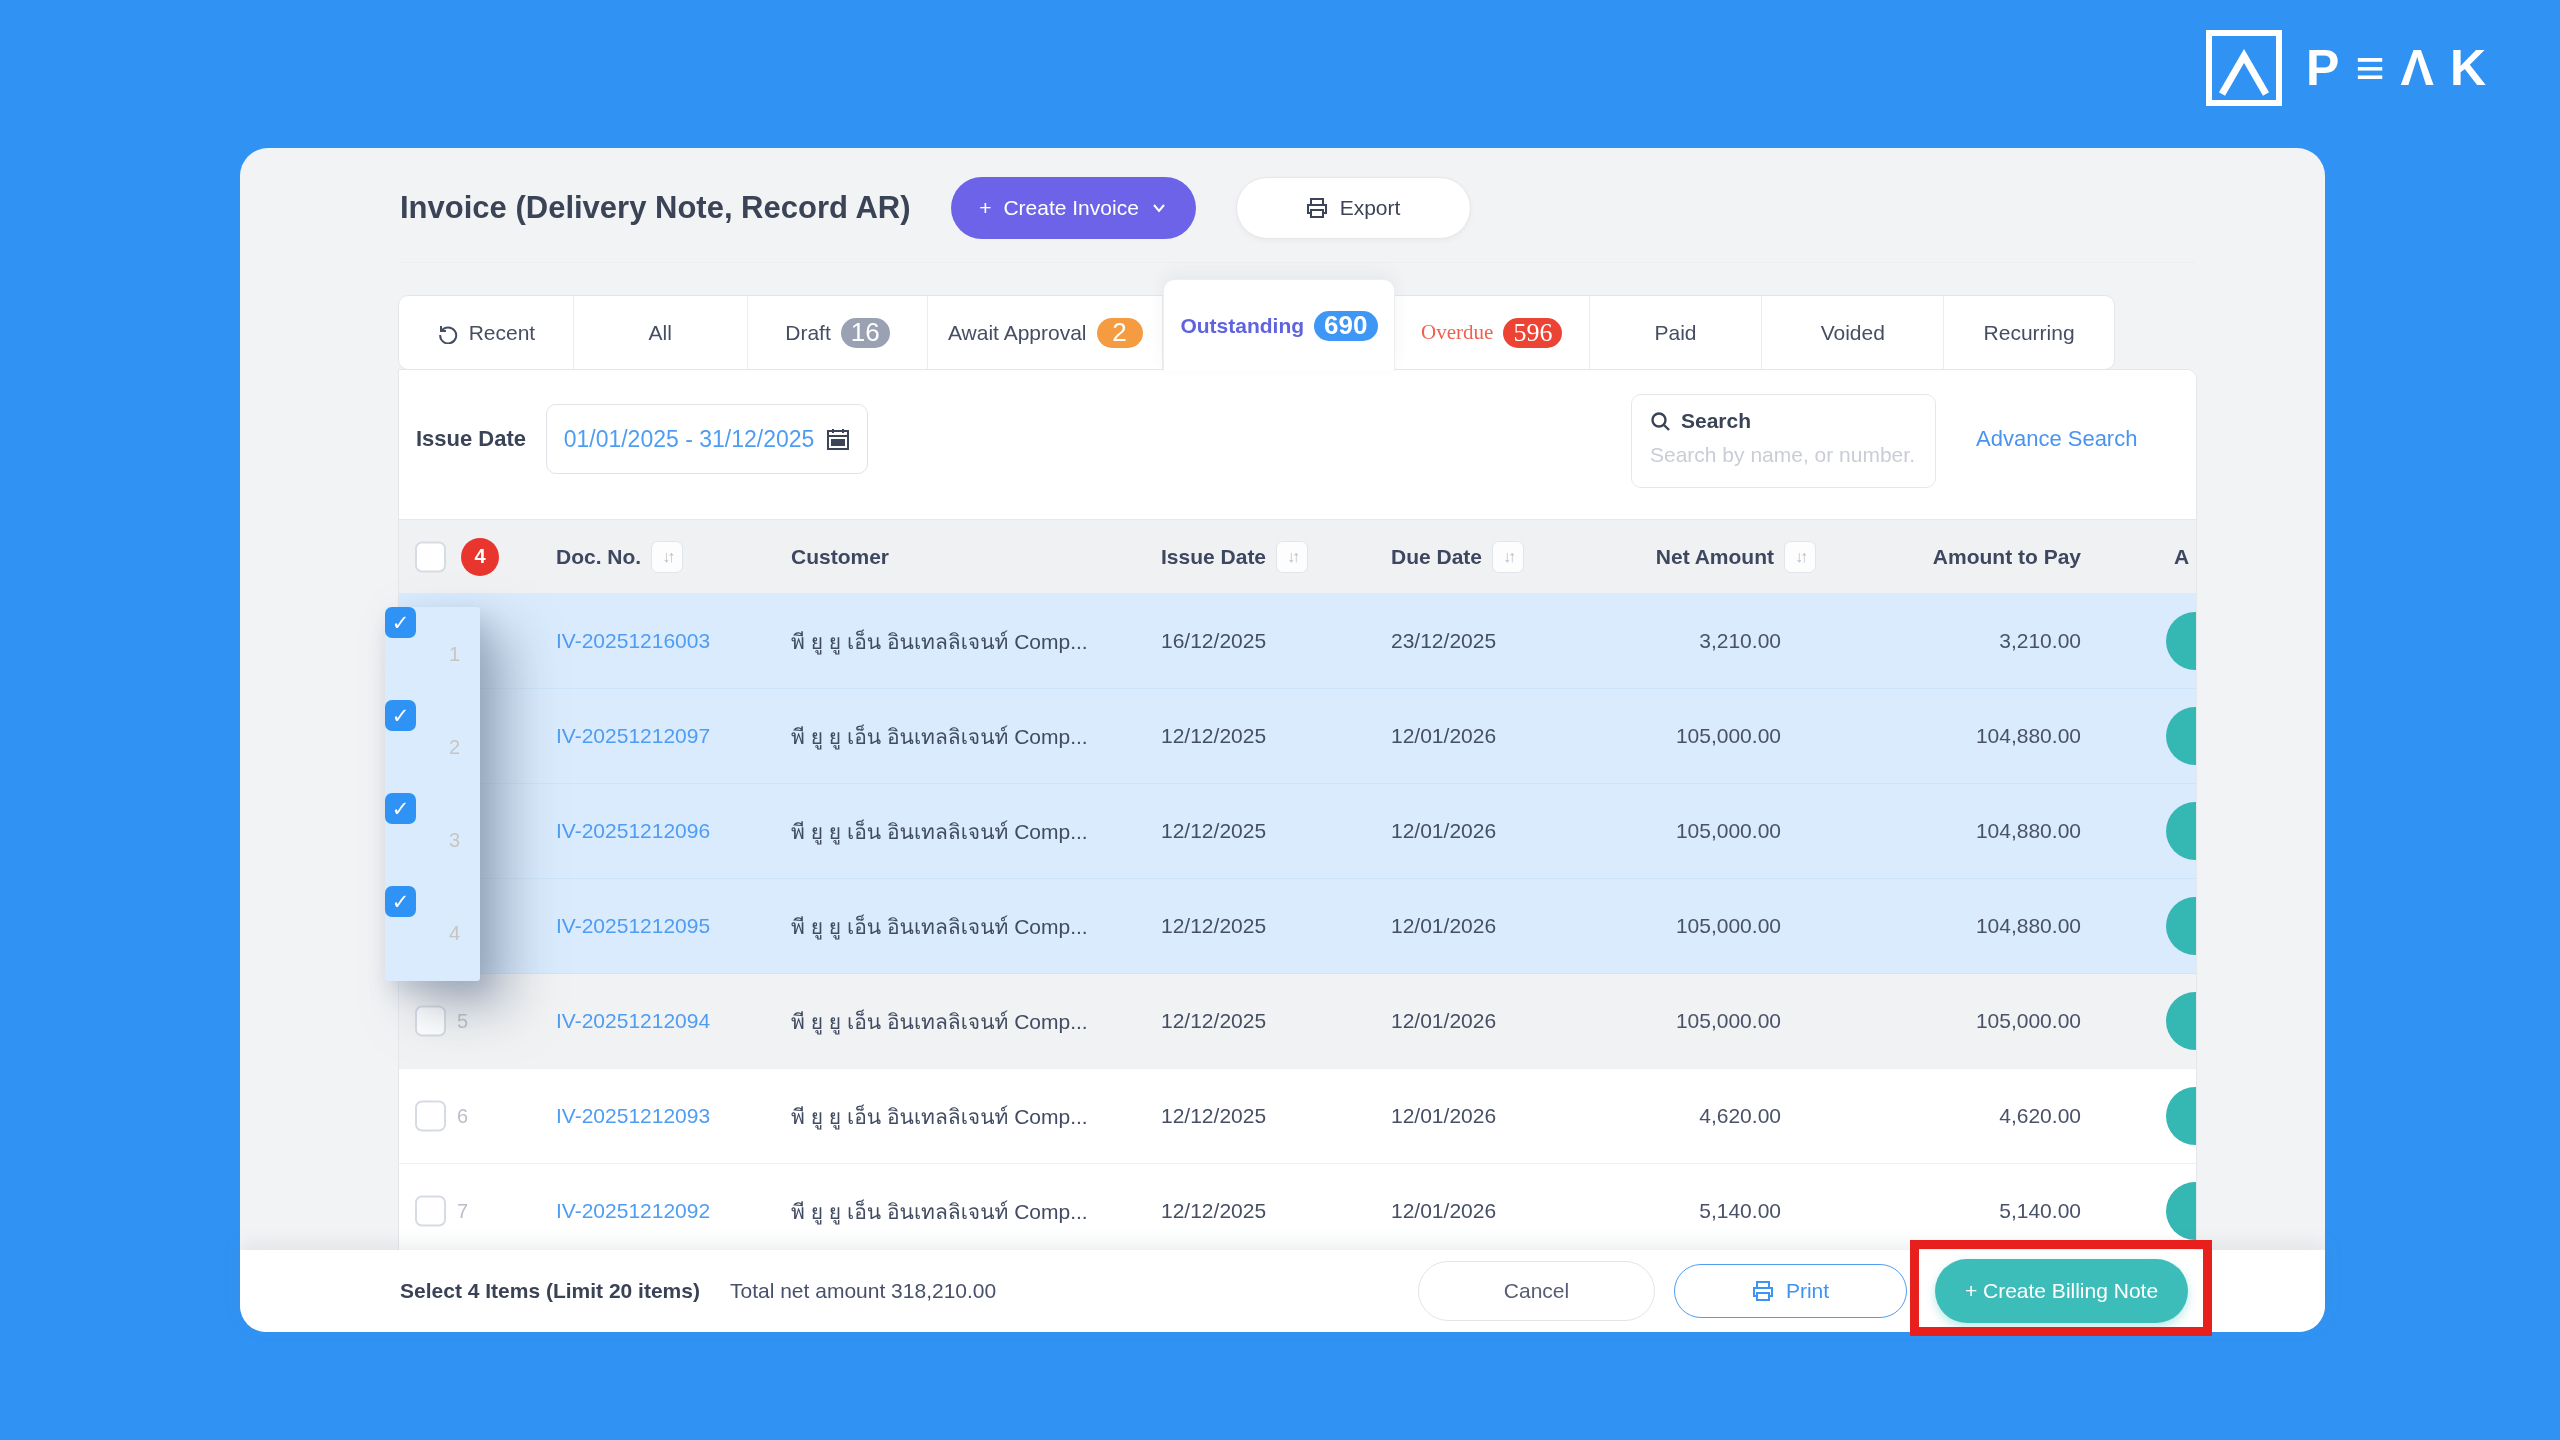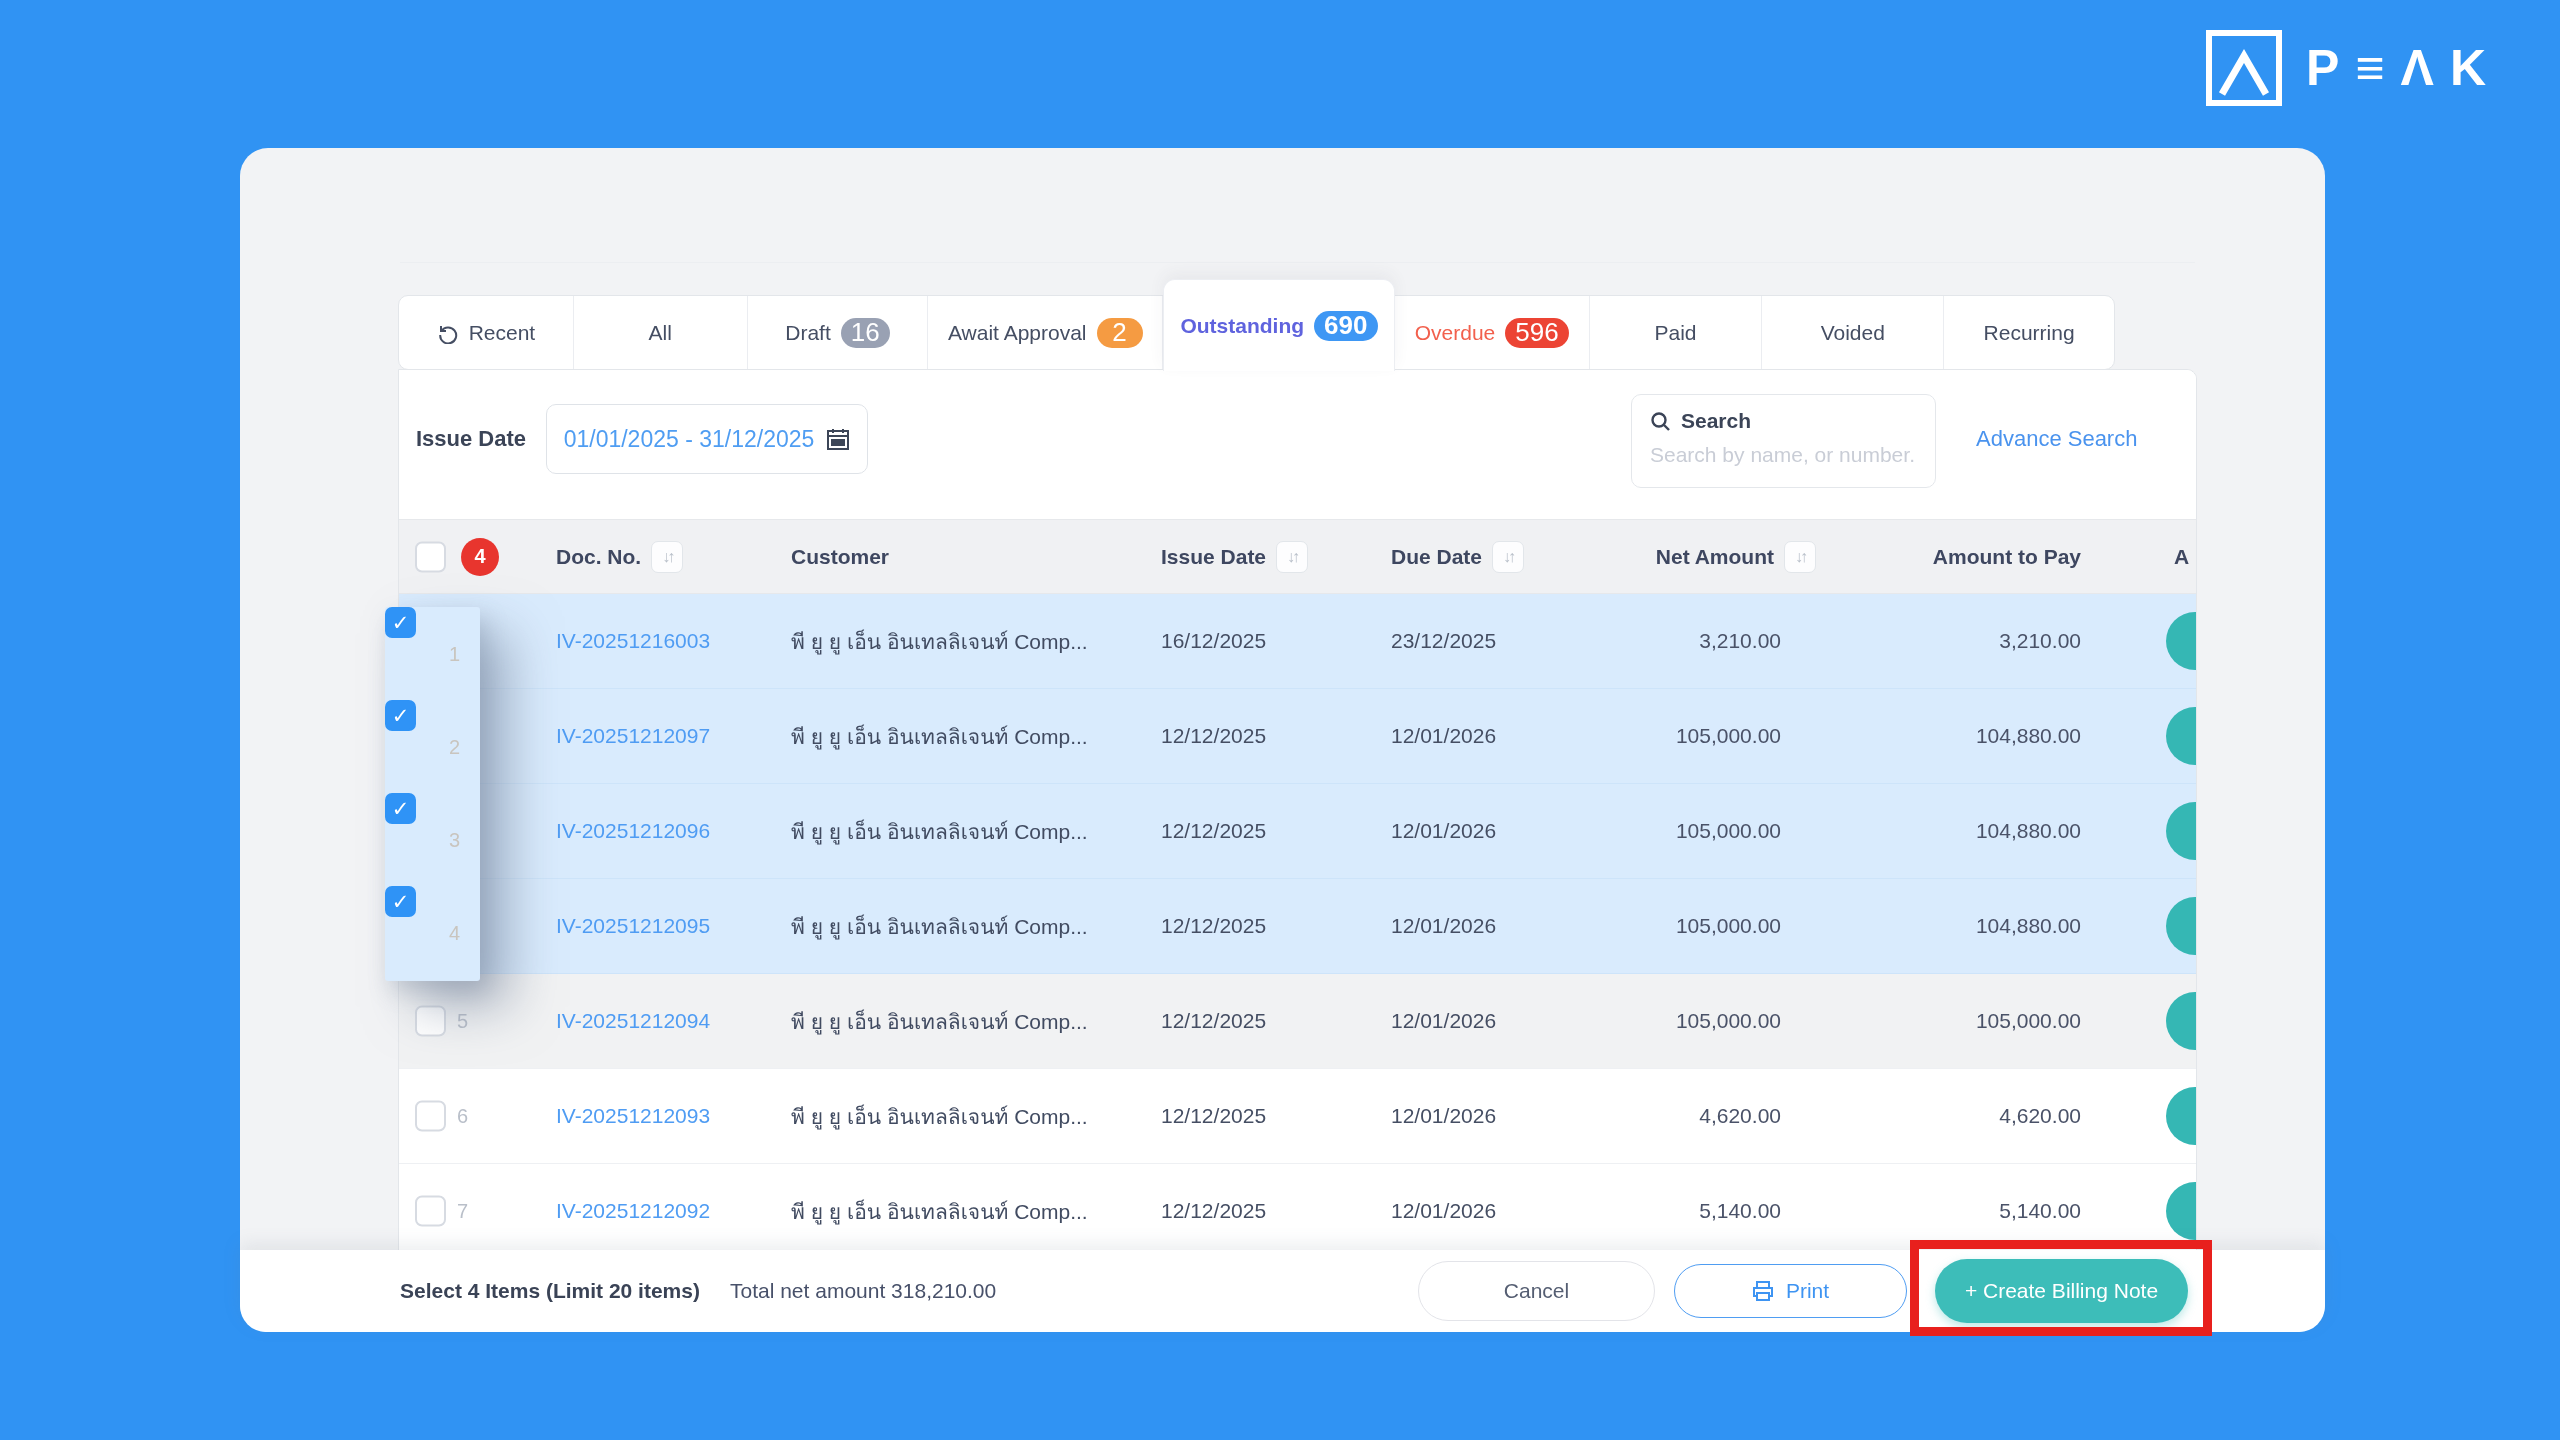--- a/index.html
+++ b/index.html
@@ -23,21 +23,21 @@
   .divider { position:absolute; left:160px; top:114px; width:1795px; height:1px; background:#eceef1; }
 
   
   .tabs { position:absolute; left:158px; top:147px; width:1717px; height:75px; display:flex; background:#fff; border:1px solid #e3e6ea; border-radius:10px; }
   .tab { display:flex; align-items:center; justify-content:center; gap:10px; font-size:21px; color:#454e63; border-right:1px solid #ebedf1; cursor:pointer; }
   .tab:last-child { border-right:none; }
   .tab:nth-child(1){width:175px;} .tab:nth-child(2){width:174px;} .tab:nth-child(3){width:181px;}
   .tab:nth-child(4){width:235px;} .tab:nth-child(5){width:232px;} .tab:nth-child(6){width:195px;}
   .tab:nth-child(7){width:173px;} .tab:nth-child(8){width:182px;} .tab:nth-child(9){width:170px;}
   .tab.active { height:92px; margin-top:-17px; background:#fff; border:1px solid #eceef2; border-bottom:none; border-radius:12px 12px 0 0; box-shadow:0 -6px 16px rgba(60,70,90,.06); color:#5f63de; font-weight:bold; z-index:3; }
-  .tab.overdue { color:#f2604d; }
+  .tab.overdue { color:#f2604d;font-family:Liberation Serif, serif; }
   .badge { min-width:46px; height:30px; padding:0 10px; border-radius:15px; color:#fff; font-size:26px; display:flex; align-items:center; justify-content:center; }
   .badge-gray{ background:#99a1b3; } .badge-orange{ background:#f59b42; }
   .badge-blue{ background:#3e97f4; } .badge-red{ background:#ec4434; }
 
   
   .panel { position:absolute; left:158px; top:221px; width:1799px; height:963px; background:#fff; border:1px solid #e3e6ea; border-radius:0 10px 0 0; overflow:hidden; z-index:1; }
   .filter-area { position:relative; height:149px; background:#fff; }
   .filter-label { position:absolute; left:17px; top:56px; font-size:22px; font-weight:bold; color:#3b4457; }
   .date-input { position:absolute; left:147px; top:34px; width:322px; height:70px; border:1px solid #dfe3e8; border-radius:10px; background:#fff; display:flex; align-items:center; justify-content:center; gap:12px; font-size:23px; color:#4f9df2; cursor:pointer; }
   .search-box { position:absolute; left:1232px; top:24px; width:305px; height:94px; border:1px solid #e4e7eb; border-radius:10px; background:#fff; padding:14px 18px; cursor:text; }
@@ -105,20 +105,36 @@
     <div class="logo-box">
       <svg class="icon-svg" width="64" height="58" viewBox="0 0 64 58">
           <polyline points="10,52 32,14 54,52" fill="none" stroke="#fff" stroke-width="7"></polyline>
         </svg>
     </div>
     <div class="logo-text">P≡ΛK</div>
   </div>
 
   <div class="card">
 
+    <div class="title-row">
+      <div class="page-title">Invoice (Delivery Note, Record AR)</div>
+      <div class="btn btn-create-invoice">
+        <span>+</span>
+        <span>Create Invoice</span>
+        <svg class="chev" viewBox="0 0 16 16">
+            <polyline points="3,5 8,11 13,5" fill="none" stroke="#fff" stroke-width="2"></polyline>
+          </svg>
+      </div>
+      <div class="btn btn-export">
+        <svg class="icon-svg" width="22" height="22" viewBox="0 0 22 22">
+            <path d="M5 8V2h12v6M5 16H2V8h18v8h-3M5 13h12v7H5z" fill="none" stroke="#3c4557" stroke-width="2"></path>
+          </svg>
+        <span>Export</span>
+      </div>
+    </div>
     <div class="divider"></div>
 
     <div class="tabs">
       <div class="tab">
         <svg class="icon-svg" width="22" height="22" viewBox="0 0 22 22">
             <path d="M4 4v5h5M4.5 9A8 8 0 1 1 3.2 13" fill="none" stroke="#454e63" stroke-width="2"></path>
           </svg>
         <span>Recent</span>
       </div>
       <div class="tab">

